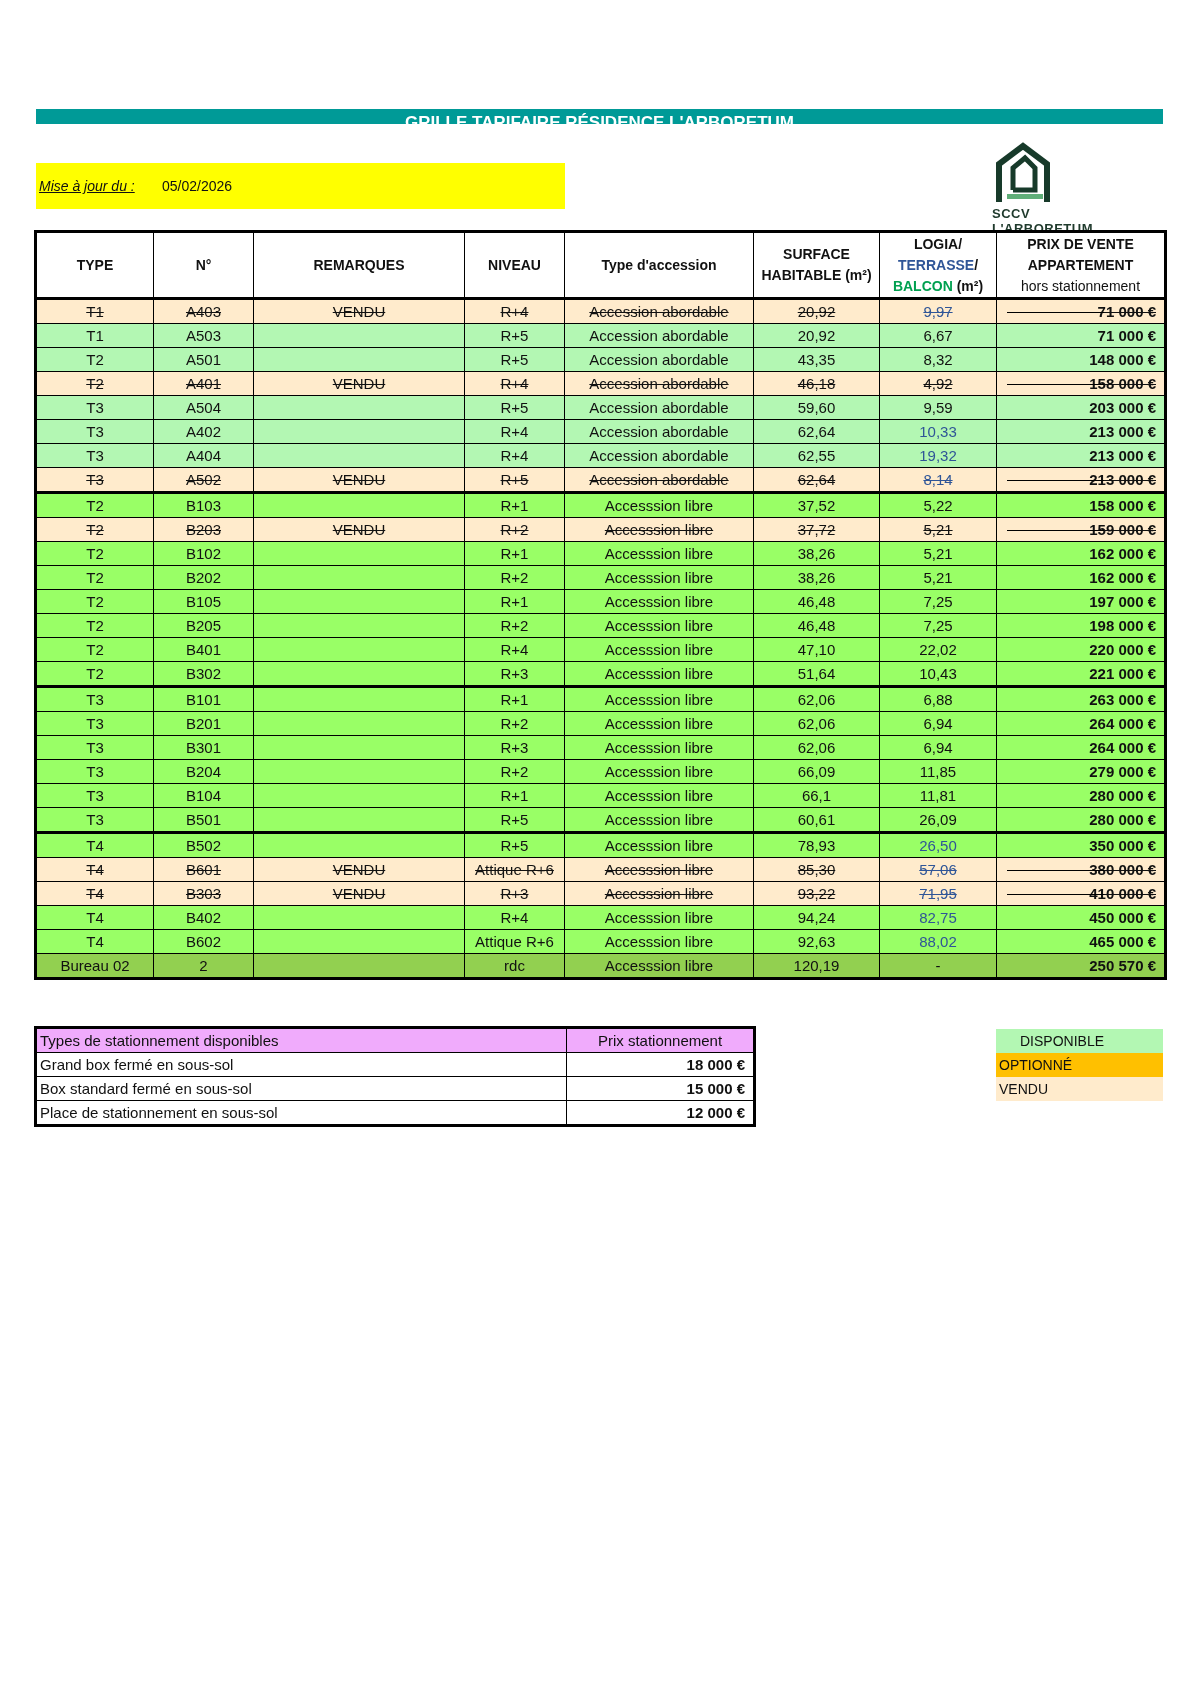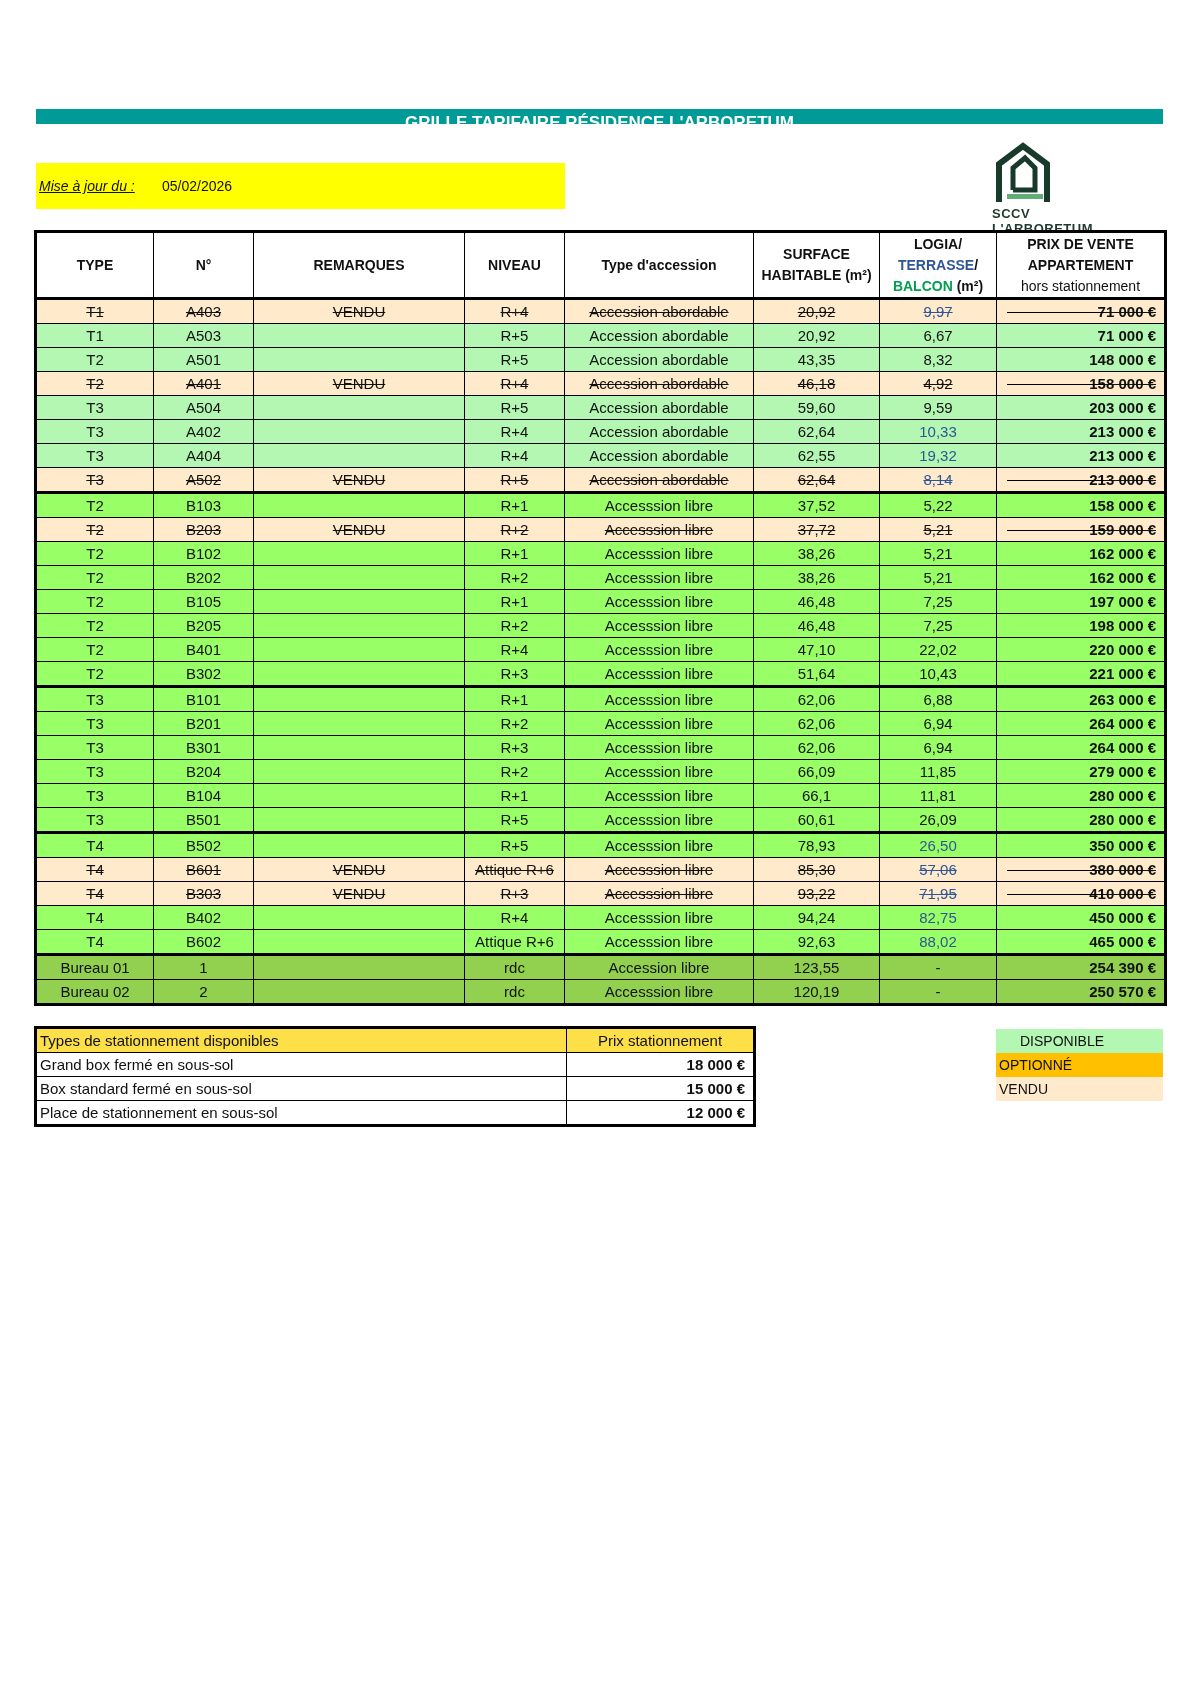--- a/index.html
+++ b/index.html
@@ -21,21 +21,21 @@
   tr.s-vendu td{background:#ffebcc;}
   tr.s-vendu td.strike{text-decoration:line-through;}
   tr.s-vendu td.price{position:relative;text-decoration:line-through;}
   tr.s-vendu td.price::before{content:"";position:absolute;left:10px;right:60px;top:12px;border-top:1.3px solid #000;}
   tr.group-top td{border-top:3px solid #000;}
   .blue{color:#2f5597;}
   .terr{color:#2f5597;}
   .balc{color:#00a050;}
   table.park{position:absolute;left:34px;top:1026px;border-collapse:collapse;border:3px solid #000;font-size:15px;}
   table.park td,table.park th{border:1px solid #000;height:23px;line-height:23px;padding:0 3px;}
-  table.park th{background:#fde047;font-weight:normal;}
+  table.park th{background:#f0abfc;font-weight:normal;}
   table.park th.h1{text-align:left;width:523px;}
   table.park th.h2{text-align:center;width:180px;}
   table.park td.pp{text-align:right;font-weight:bold;padding-right:8px;}
   table.park tr.strike td{text-decoration:line-through;}
   table.park tr.strike td.pp{position:relative;}
   table.park tr.strike td.pp::before{content:"";position:absolute;left:10px;right:60px;top:12px;border-top:1.3px solid #000;}
   .legend{position:absolute;left:996px;top:1029px;width:167px;font-size:14px;}
   .legend div{height:24px;line-height:24px;padding-left:3px;}
 </style>
 </head>
@@ -346,30 +346,20 @@
       <tr class="s-libre">
         <td class="strike">T4</td>
         <td class="strike">B602</td>
         <td class="strike"></td>
         <td class="strike">Attique R+6</td>
         <td class="strike">Accesssion libre</td>
         <td class="strike">92,63</td>
         <td class="strike blue">88,02</td>
         <td class="price">465 000 €</td>
       </tr>
-      <tr class="s-bureau group-top">
-        <td class="strike">Bureau 01</td>
-        <td class="strike">1</td>
-        <td class="strike"></td>
-        <td class="strike">rdc</td>
-        <td class="strike">Accession libre</td>
-        <td class="strike">123,55</td>
-        <td class="strike">-</td>
-        <td class="price">254 390 €</td>
-      </tr>
       <tr class="s-bureau">
         <td class="strike">Bureau 02</td>
         <td class="strike">2</td>
         <td class="strike"></td>
         <td class="strike">rdc</td>
         <td class="strike">Accesssion libre</td>
         <td class="strike">120,19</td>
         <td class="strike">-</td>
         <td class="price">250 570 €</td>
       </tr>

